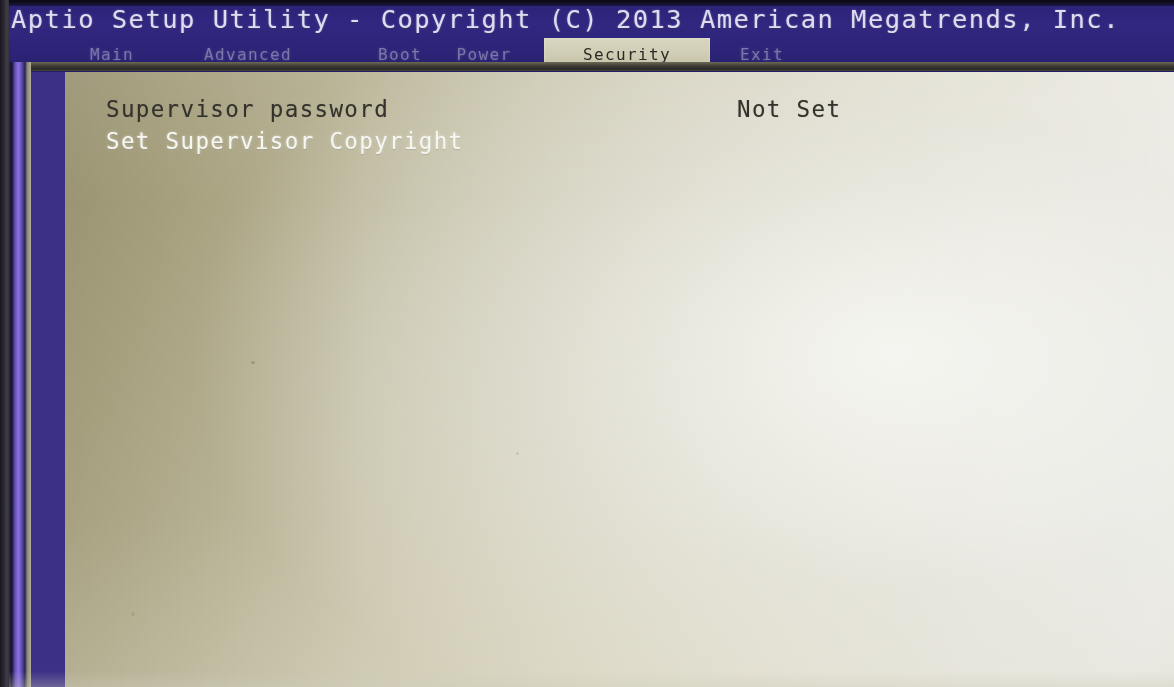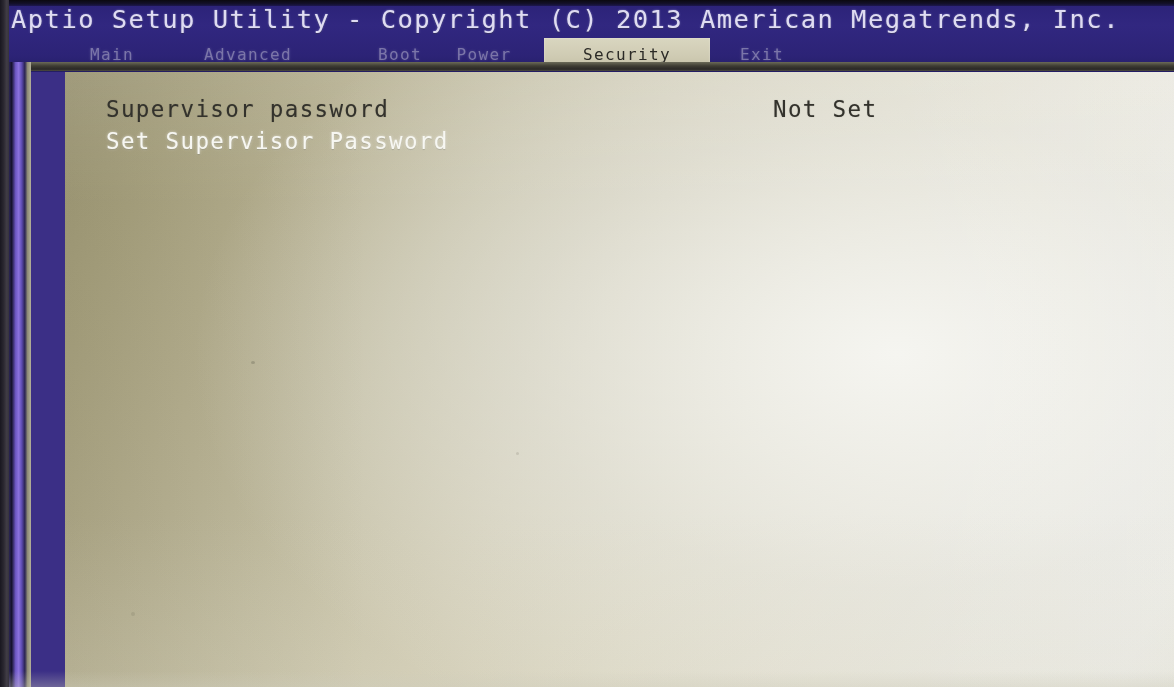--- a/index.html
+++ b/index.html
@@ -184,21 +184,21 @@
     letter-spacing: 1.35px;
     z-index: 12;
   }
   .row-label {
     position: absolute;
     left: 41px;
     white-space: nowrap;
   }
   .row-value {
     position: absolute;
-    left: 708px;
+    left: 672px;
     white-space: nowrap;
   }
   .text-dark {
     color: #33322c;
     text-shadow: 0 0 1px rgba(40,40,35,0.30);
   }
   .text-light {
     color: #f7f7f2;
     text-shadow: 0 0 3px rgba(255,255,255,0.55), 0 1px 1px rgba(90,88,70,0.35);
   }
@@ -259,21 +259,21 @@
     <div class="speck" style="left:186px; top:291px; width:4px; height:3px;"></div>
     <div class="speck" style="left:451px; top:382px; width:3px; height:3px; opacity:.55;"></div>
     <div class="speck" style="left:66px; top:542px; width:4px; height:4px; opacity:.5;"></div>
 
     <div class="setting-row" style="top:24px;">
       <span class="row-label text-dark">Supervisor password</span>
       <span class="row-value text-dark">Not Set</span>
     </div>
 
     <div class="setting-row" style="top:56px;">
-      <span class="row-label text-light">Set Supervisor Password</span>
+      <span class="row-label text-light">Set Supervisor Copyright</span>
     </div>
 
   </div>
 
   <div class="frame-left-violet"></div>
 
   <div class="bottom-fade"></div>
   <div class="top-dark-strip"></div>
   <div class="left-bezel"></div>
 

